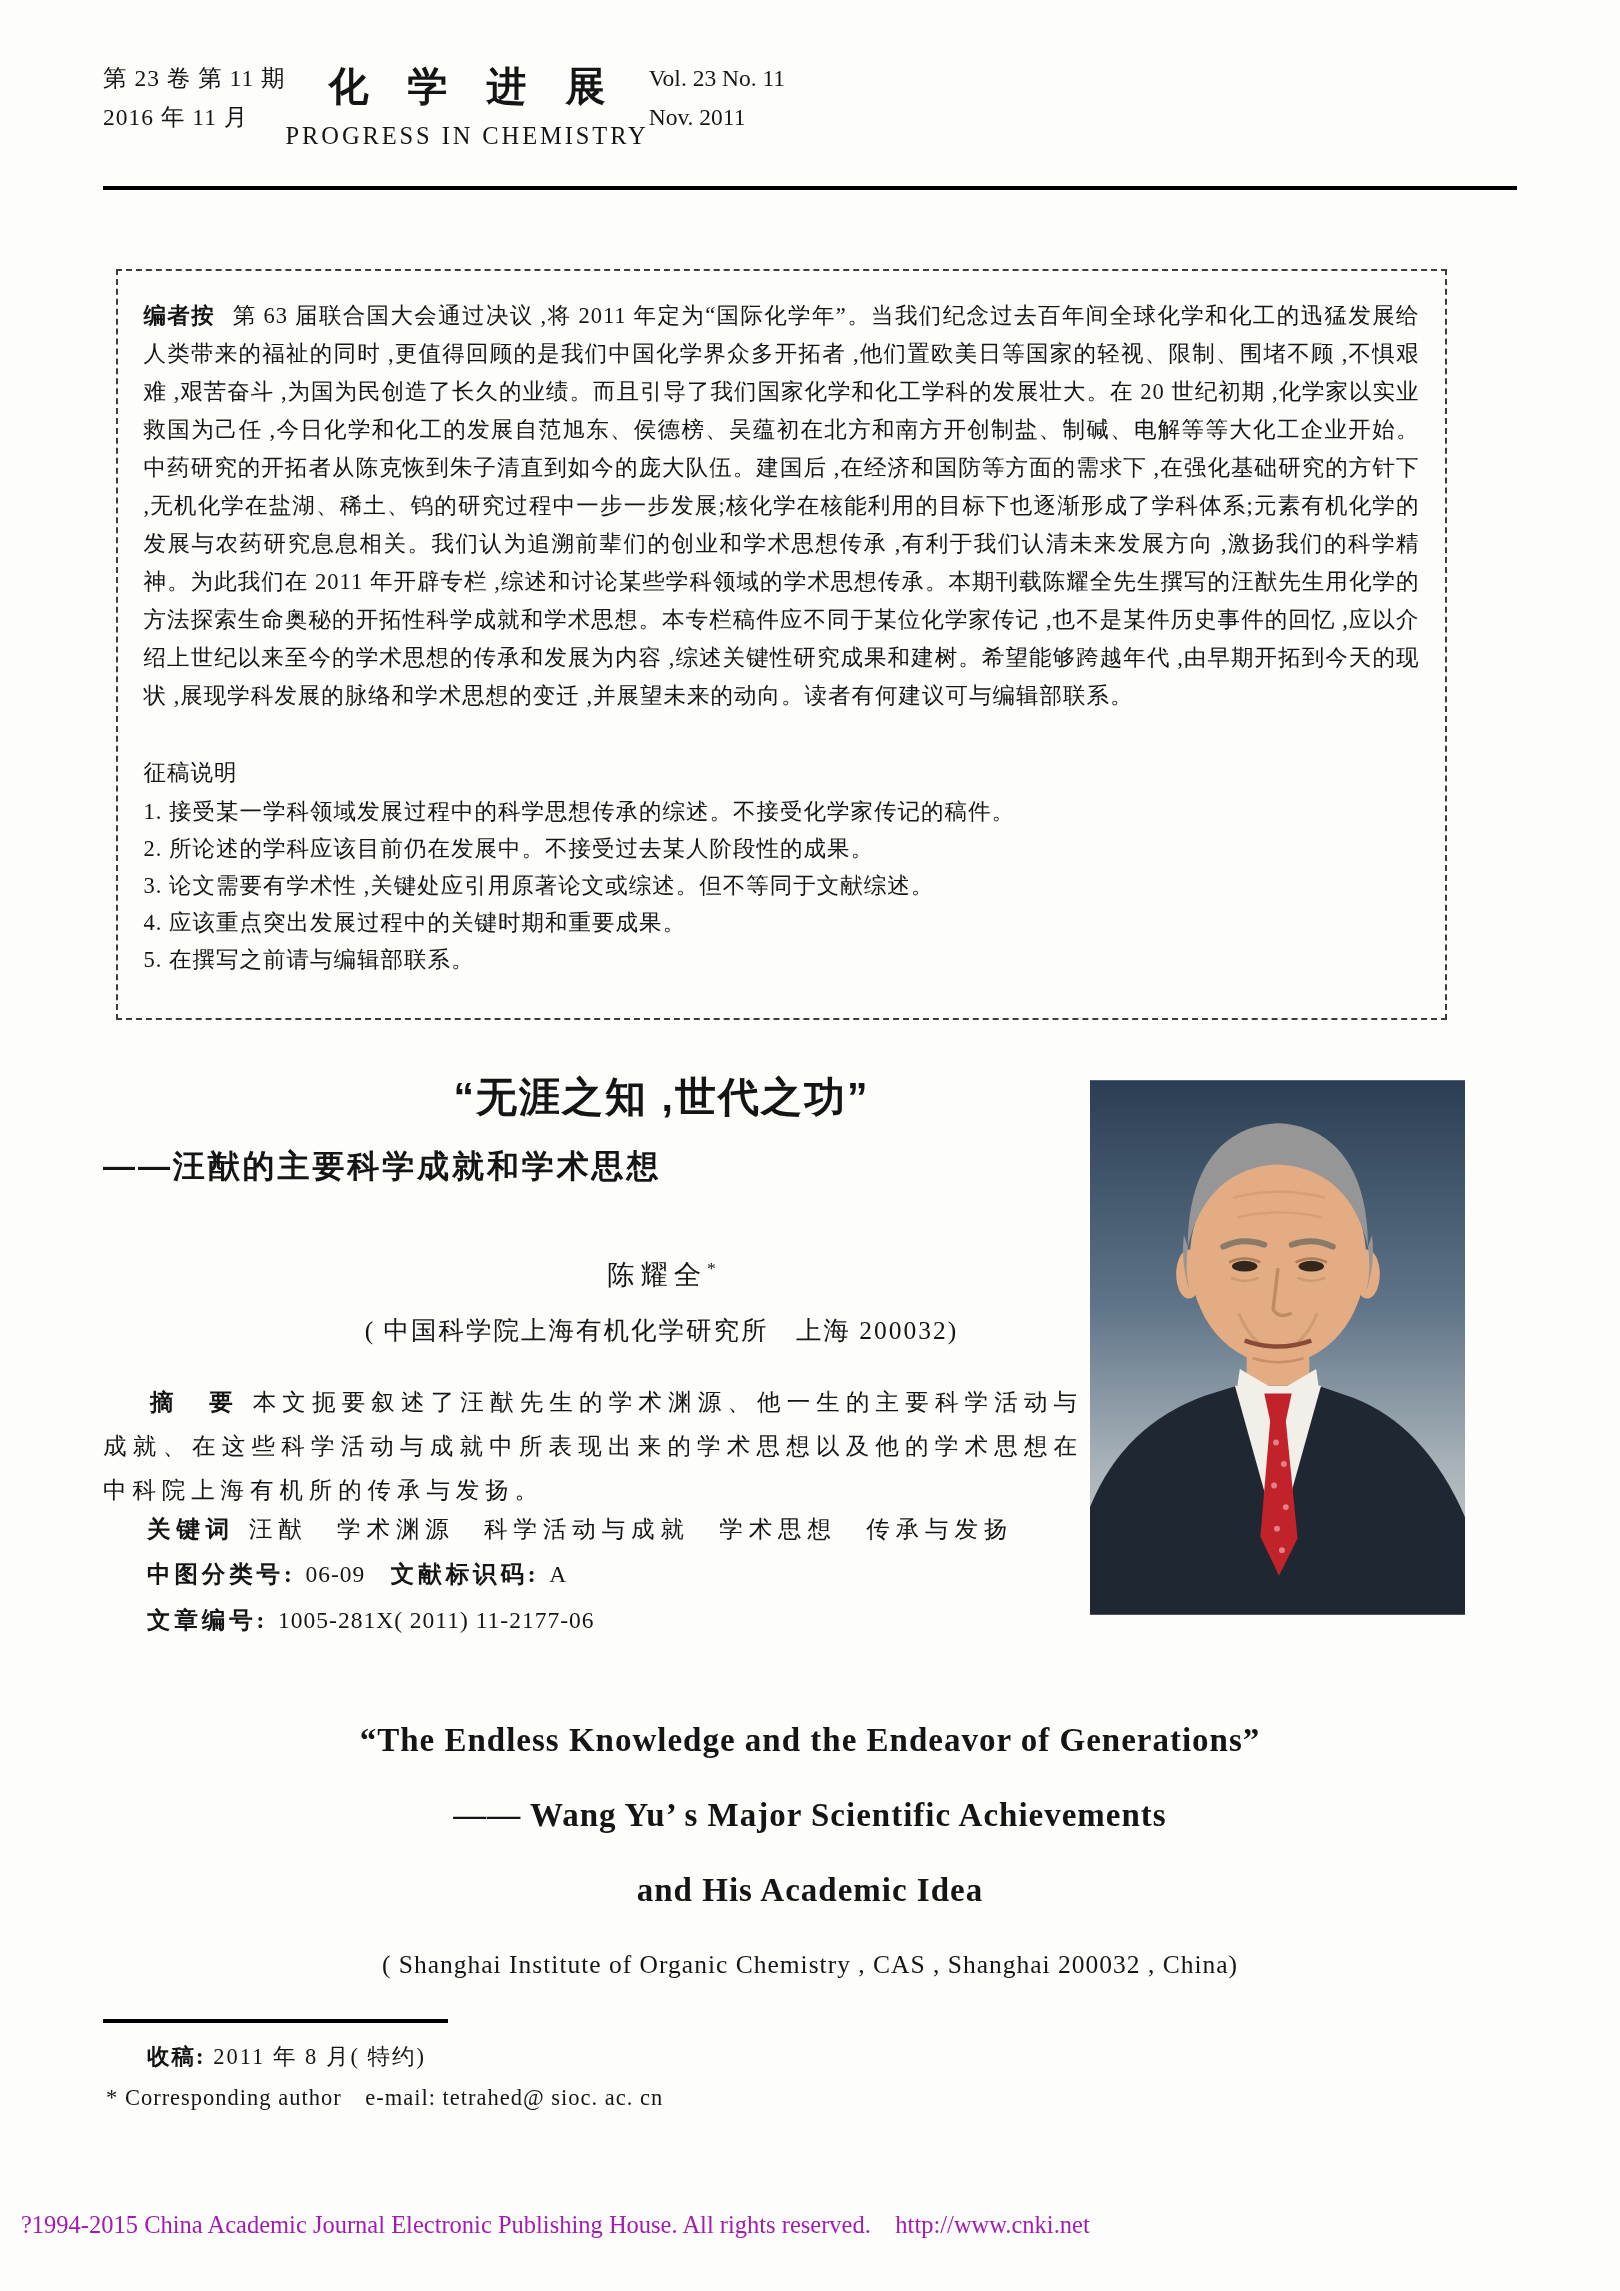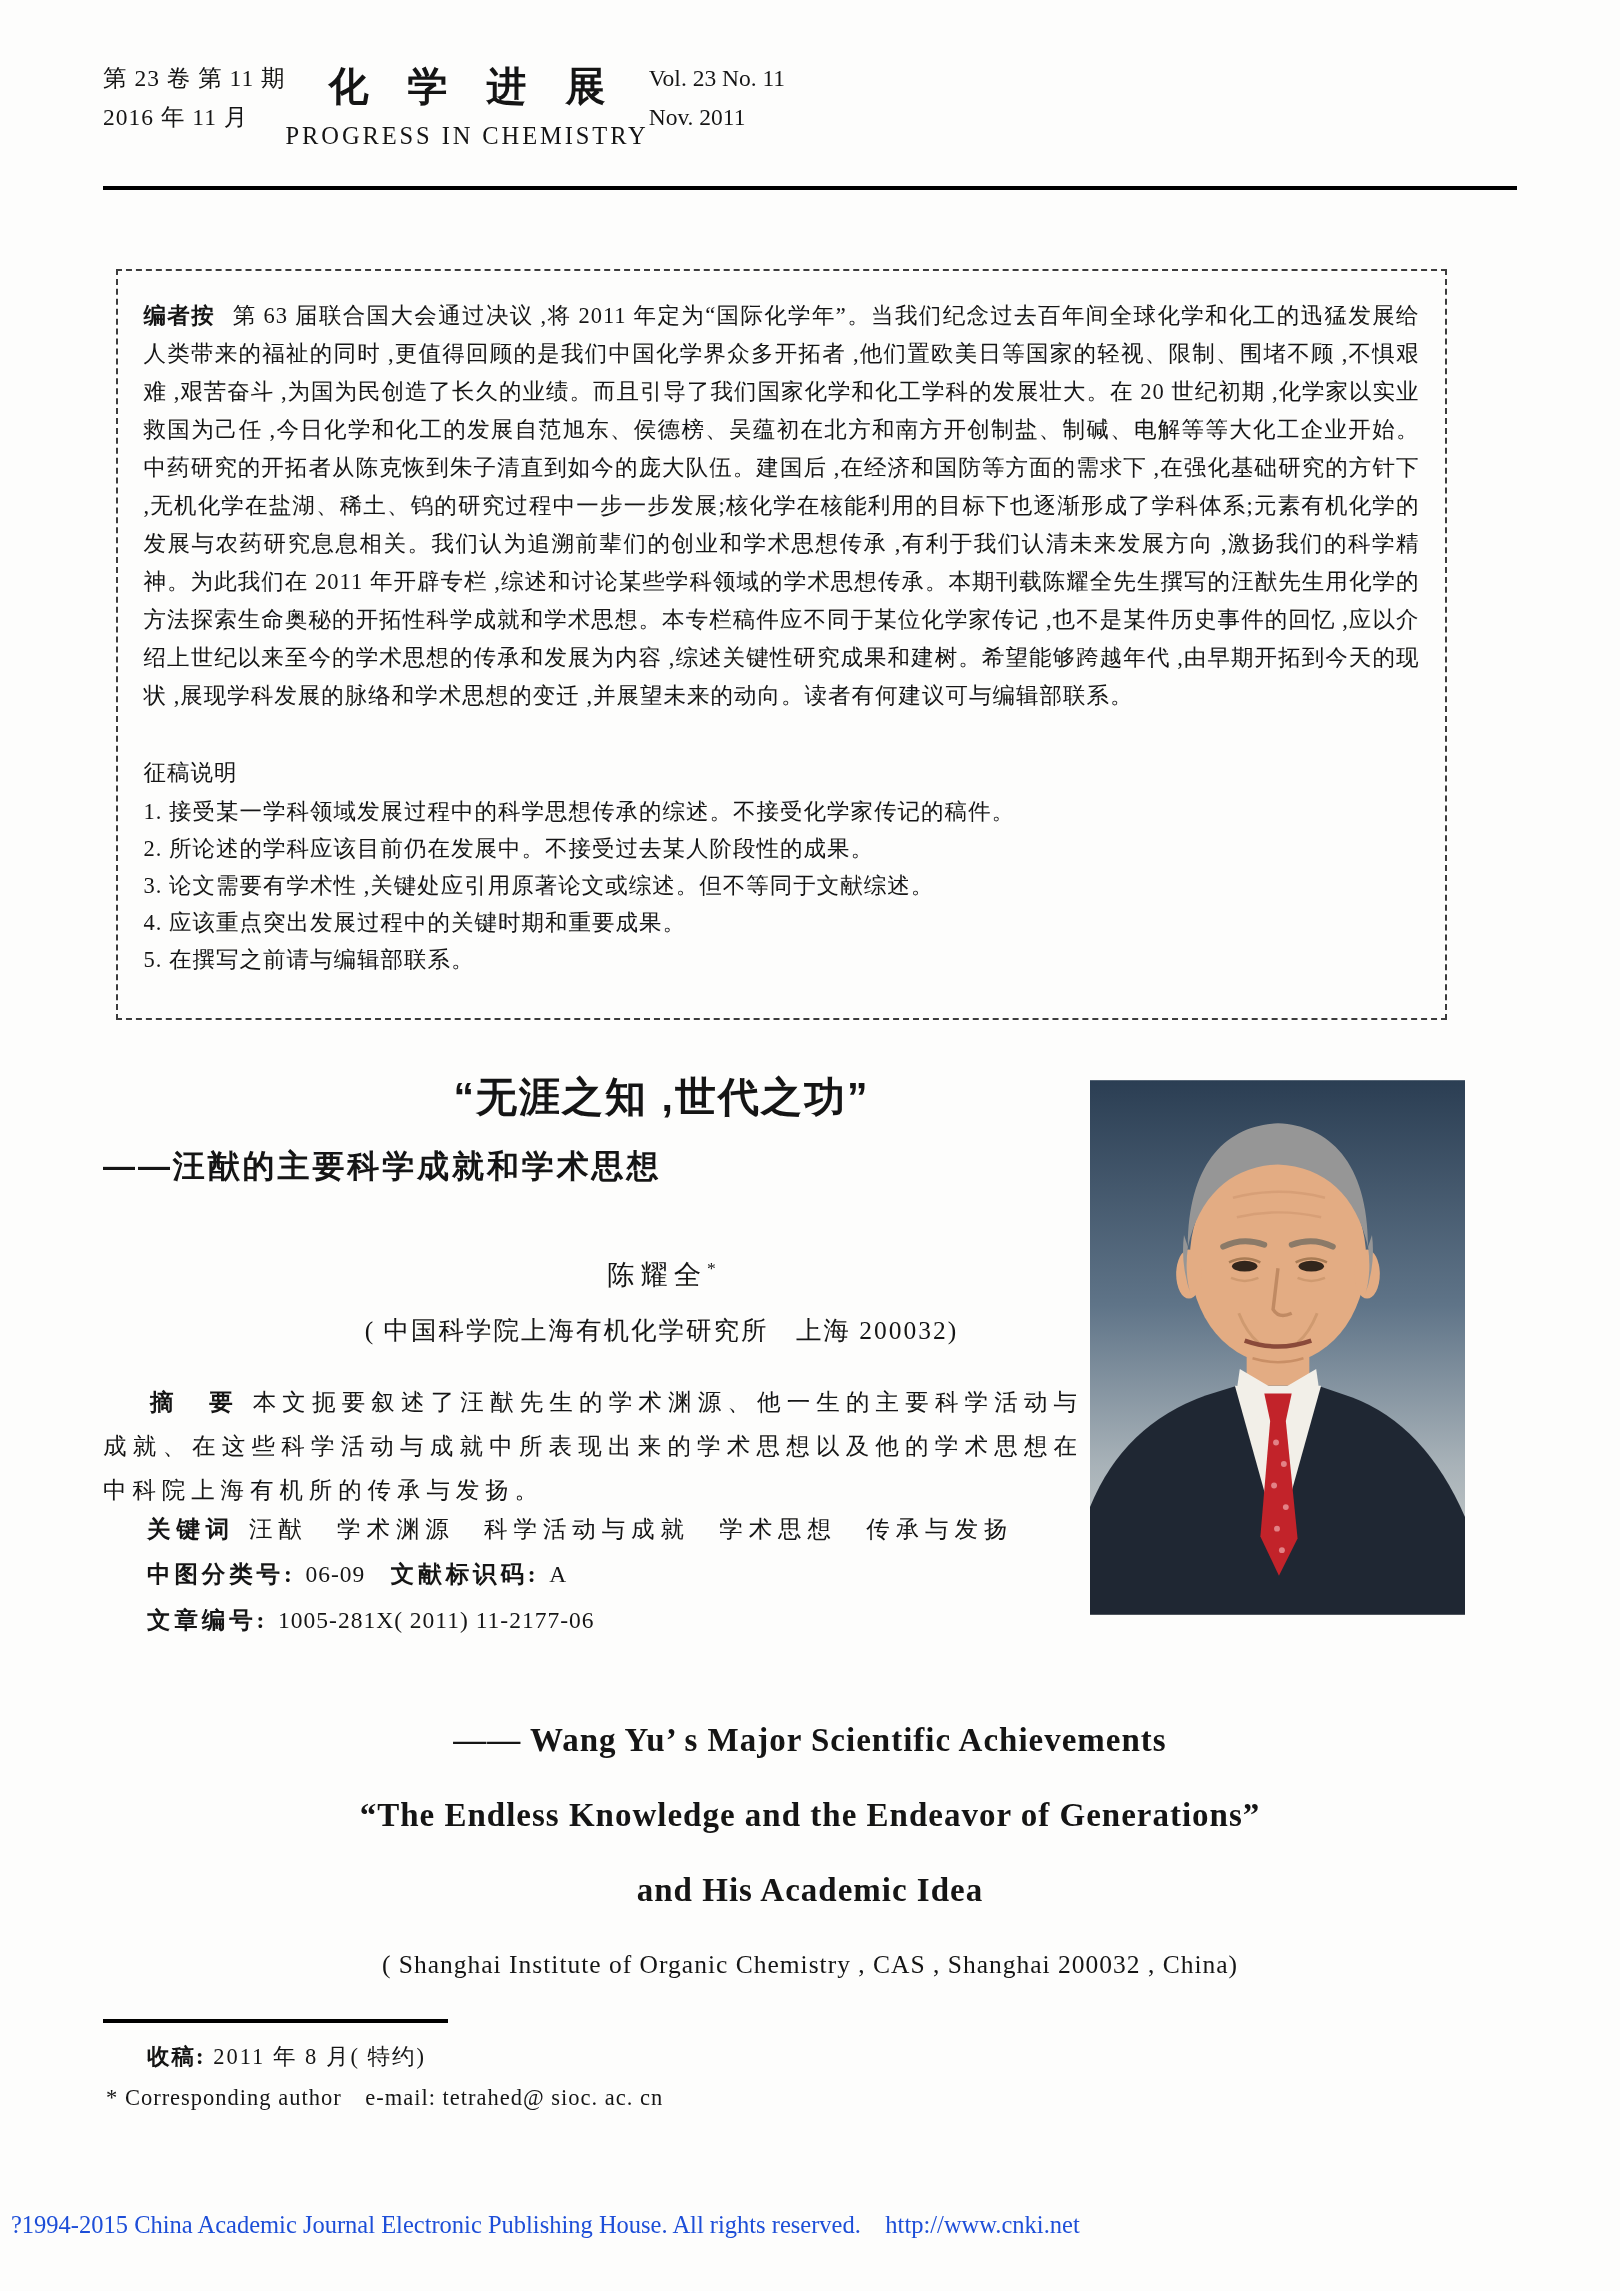--- a/index.html
+++ b/index.html
@@ -63,21 +63,21 @@
   .en-title{font-size:33px;font-weight:bold;line-height:75px;letter-spacing:1px;}
   .en-author{font-size:25.5px;font-style:italic;margin-top:21.6px;}
   .en-author sup{font-size:16.7px;}
   .en-affil{font-size:25.5px;margin-top:21.6px;letter-spacing:1px;}
   
   .fn-rule{position:absolute;top:2019px;left:103px;width:345px;height:3.9px;background:#000;}
   .fn-received{position:absolute;top:2041px;left:147px;font-size:22.5px;letter-spacing:2px;}
   .fn-received .lbl{font-weight:bold;}
   .fn-corr{position:absolute;top:2082px;left:106px;font-size:22.5px;letter-spacing:1px;}
   
-  .copyright{position:absolute;top:2211px;left:11px;font-size:24.5px;color:#1d4ed8;white-space:pre;}
+  .copyright{position:absolute;top:2211px;left:21px;font-size:24.5px;color:#a21caf;white-space:pre;}
 </style>
 </head>
 <body>
 
 <div class="page">
 
   <div class="header">
     <div class="hdr-left">
       <div>第 23 卷 第 11 期</div>
       <div>2016 年 11 月</div>
@@ -171,22 +171,22 @@
 
       <path d="M152 238 Q160 258 172 268" stroke="#cf9a70" stroke-width="3" fill="none"></path>
       <path d="M232 238 Q224 258 212 268" stroke="#cf9a70" stroke-width="3" fill="none"></path>
 
       <path d="M158 266 Q192 278 226 266" stroke="#8a4a3a" stroke-width="4.5" fill="none"></path>
       <path d="M166 284 Q192 292 218 284" stroke="#c98f66" stroke-width="2.5" fill="none"></path>
     </svg>
   </div>
 
   <div class="en-block">
+    <div class="en-title">“The Endless Knowledge and the Endeavor of Generations”</div>
     <div class="en-title">—— Wang Yu’ s Major Scientific Achievements</div>
-    <div class="en-title">“The Endless Knowledge and the Endeavor of Generations”</div>
     <div class="en-title">and His Academic Idea</div>
     <div class="en-affil">( Shanghai Institute of Organic Chemistry , CAS , Shanghai 200032 , China)</div>
   </div>
 
   <div class="fn-rule"></div>
   <div class="fn-received"><span class="lbl">收稿:</span> <span>2011 年 8 月( 特约)</span></div>
   <div class="fn-corr">*  Corresponding author　e-mail: tetrahed@ sioc. ac. cn</div>
 
   <div class="copyright">?1994-2015 China Academic Journal Electronic Publishing House. All rights reserved.    http://www.cnki.net</div>
 

